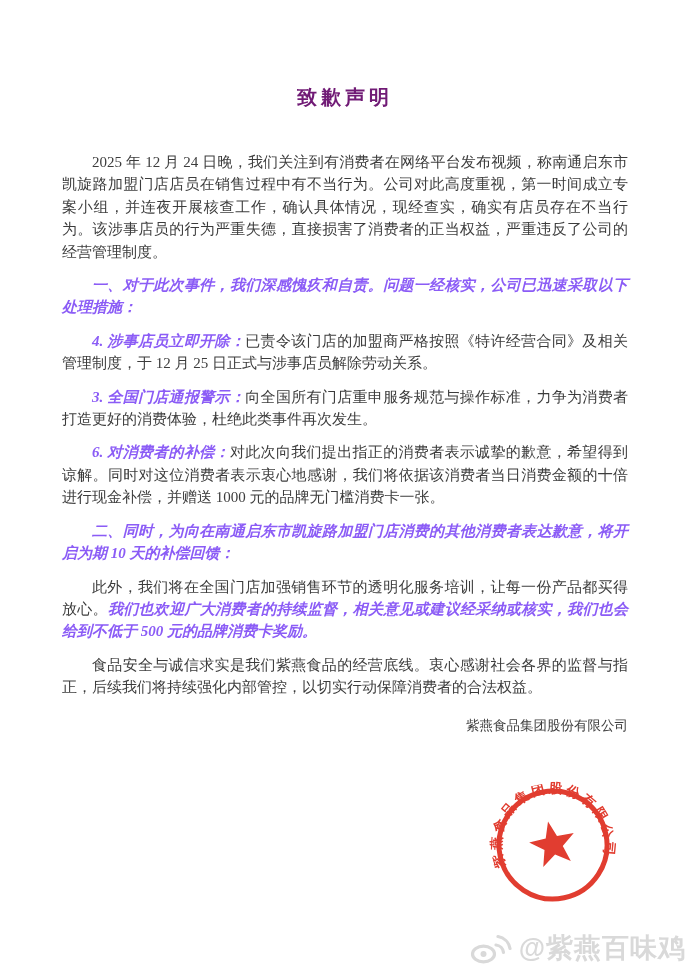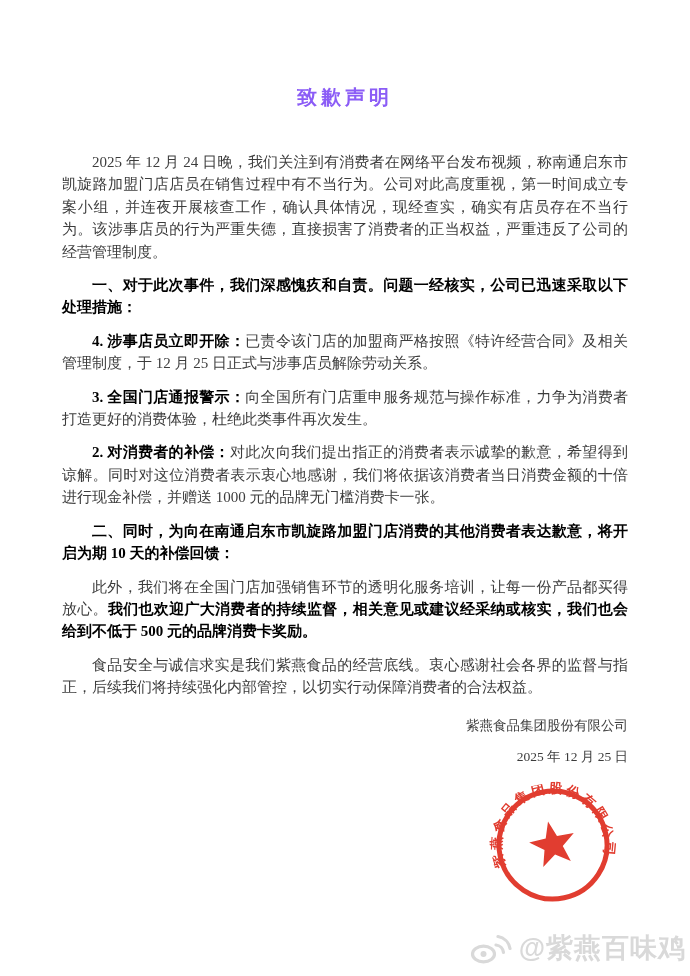--- a/index.html
+++ b/index.html
@@ -1,22 +1,22 @@
 <!DOCTYPE html>
 <html><head>
 <meta charset="utf-8">
 <style>
   html,body{margin:0;padding:0;width:690px;height:976px;background:#ffffff;overflow:hidden;position:relative;}
   .page{position:absolute;left:62px;top:0;width:566px;color:#3c3c3c;
         font-family:"Liberation Serif","DejaVu Serif",serif;}
   .title{margin:84px 0 40px 0;text-align:center;font-size:20px;font-weight:700;
-         color:#8b5cf6;letter-spacing:4px;}
+         color:#701a75;letter-spacing:4px;}
   .para{margin:0 0 11px 0;font-size:15px;line-height:22.4px;text-align:justify;
         text-indent:2em;color:#3c3c3c;}
-  .b{font-weight:700;color:#000000;}
+  .b{font-weight:700;color:#8b5cf6;font-style:italic;}
   .sig{margin-top:10px;text-align:right;font-size:13.5px;line-height:31px;color:#3c3c3c;}
   .sig div{margin:0;}
   .stamp{position:absolute;left:491px;top:783px;width:124px;height:124px;
          mix-blend-mode:multiply;opacity:.92;transform:rotate(-12deg);}
   .watermark{position:absolute;right:4px;bottom:10px;display:flex;align-items:center;gap:7px;
              color:#d9d9d9;font-family:"Liberation Sans","DejaVu Sans",sans-serif;
              font-weight:700;font-size:27px;letter-spacing:1px;justify-content:flex-end;}
 </style>
 </head>
 <body>
@@ -27,33 +27,32 @@
 
   <p class="para">2025 年 12 月 24 日晚，我们关注到有消费者在网络平台发布视频，称南通启东市凯旋路加盟门店店员在销售过程中有不当行为。公司对此高度重视，第一时间成立专案小组，并连夜开展核查工作，确认具体情况，现经查实，确实有店员存在不当行为。该涉事店员的行为严重失德，直接损害了消费者的正当权益，严重违反了公司的经营管理制度。</p>
 
   <p class="para b">一、对于此次事件，我们深感愧疚和自责。问题一经核实，公司已迅速采取以下处理措施：</p>
 
 
   <p class="para"><span class="b">4. 涉事店员立即开除：</span><span>已责令该门店的加盟商严格按照《特许经营合同》及相关管理制度，于 12 月 25 日正式与涉事店员解除劳动关系。</span></p>
 
   <p class="para"><span class="b">3. 全国门店通报警示：</span><span>向全国所有门店重申服务规范与操作标准，力争为消费者打造更好的消费体验，杜绝此类事件再次发生。</span></p>
 
-  <p class="para"><span class="b">2. 对消费者的补偿：</span><span>对此次向我们提出指正的消费者表示诚挚的歉意，希望得到谅解。同时对这位消费者表示衷心地感谢，我们将依据该消费者当日消费金额的十倍进行现金补偿，并赠送 1000 元的品牌无门槛消费卡一张。</span></p>
+  <p class="para"><span class="b">6. 对消费者的补偿：</span><span>对此次向我们提出指正的消费者表示诚挚的歉意，希望得到谅解。同时对这位消费者表示衷心地感谢，我们将依据该消费者当日消费金额的十倍进行现金补偿，并赠送 1000 元的品牌无门槛消费卡一张。</span></p>
 
   <p class="para b">二、同时，为向在南通启东市凯旋路加盟门店消费的其他消费者表达歉意，将开启为期 10 天的补偿回馈：</p>
 
 
 
   <p class="para"><span>此外，我们将在全国门店加强销售环节的透明化服务培训，让每一份产品都买得放心。</span><span class="b">我们也欢迎广大消费者的持续监督，相关意见或建议经采纳或核实，我们也会给到不低于 500 元的品牌消费卡奖励。</span></p>
 
   <p class="para">食品安全与诚信求实是我们紫燕食品的经营底线。衷心感谢社会各界的监督与指正，后续我们将持续强化内部管控，以切实行动保障消费者的合法权益。</p>
 
   <div class="sig">
     <div>紫燕食品集团股份有限公司</div>
-    <div>2025 年 12 月 25 日</div>
   </div>
 </div>
 
 <svg class="stamp" viewBox="-62 -62 124 124" aria-hidden="true">
   <circle r="54" fill="none" stroke="#df2c1e" stroke-width="5"></circle>
   <defs>
     <path id="sealArc" d="M -46,24 A 52,52 0 1 1 46,24" fill="none"></path>
   </defs>
   <text fill="#df2c1e" font-size="13.5" letter-spacing="3" font-weight="700" font-family="Liberation Serif, DejaVu Serif, serif">
     <textPath href="#sealArc" startOffset="14">紫燕食品集团股份有限公司</textPath>

